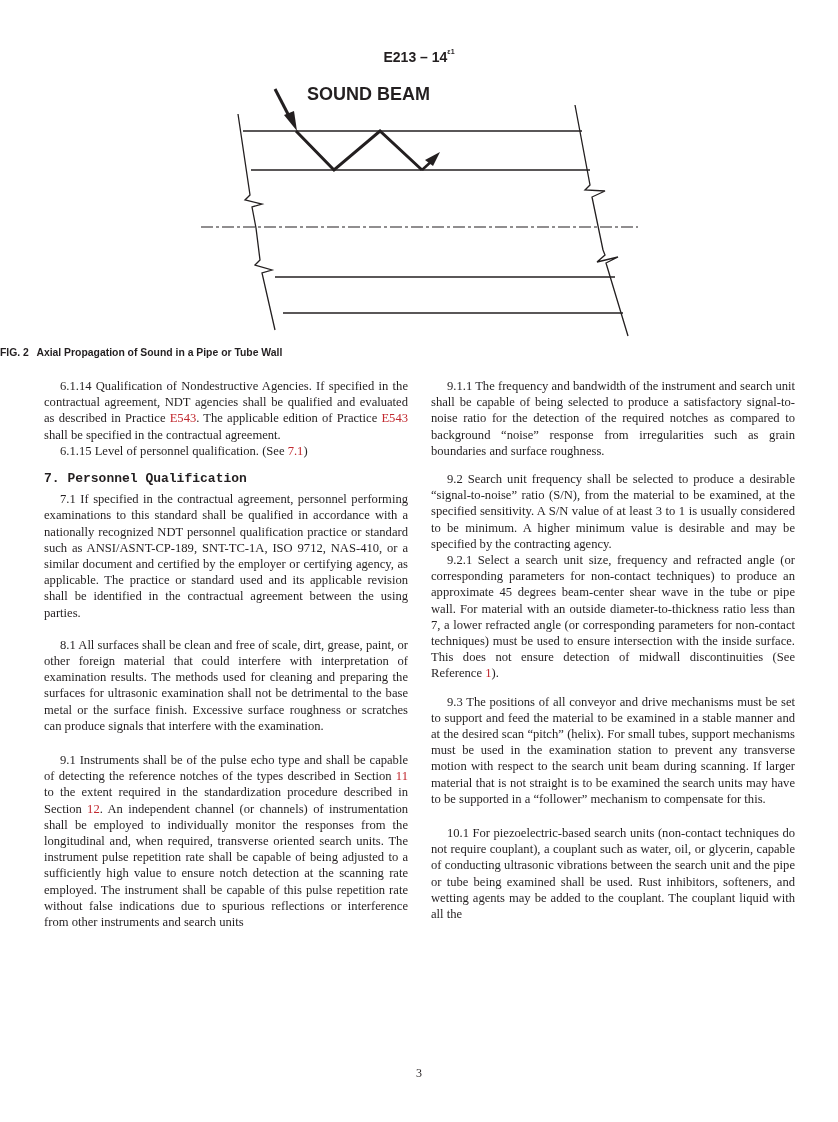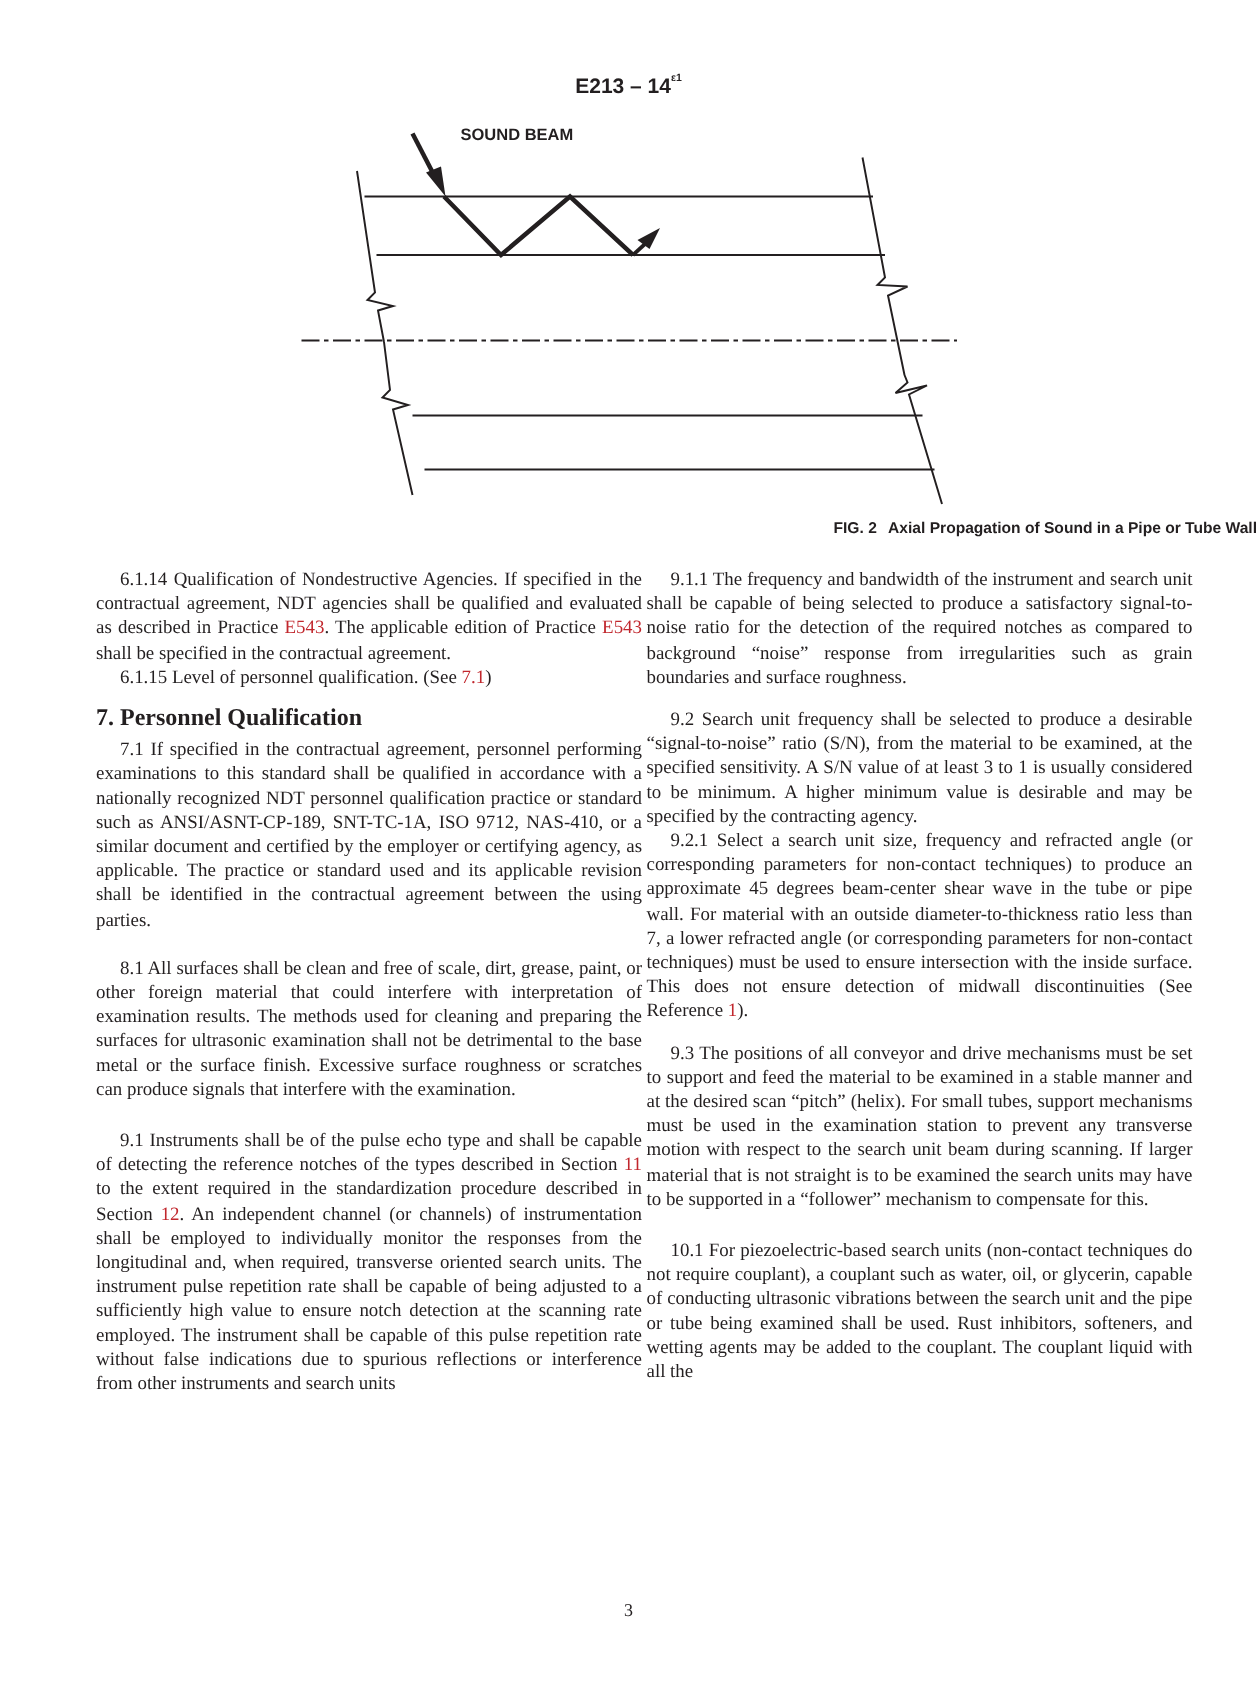--- a/index.html
+++ b/index.html
@@ -1,30 +1,30 @@
 <!DOCTYPE html>
 <html><head>
 <meta charset="utf-8">
 <style>
   html, body { margin: 0; padding: 0; background: #ffffff; }
   body { width: 838px; height: 1122px; position: relative; overflow: hidden; color: #231f20; }
   .header { position: absolute; top: 49px; left: 0; width: 838px; text-align: center;
     font-family: "Liberation Sans", sans-serif; font-weight: bold; font-size: 14px; }
   .header sup { font-size: 7px; font-weight: bold; position: relative; top: -2px; }
   .figure { position: absolute; left: 190px; top: 75px; width: 460px; height: 270px; }
-  .fig-label { position: absolute; left: 307px; top: 84px; font-family: "Liberation Sans", sans-serif; font-weight: bold; font-size: 11px; color:#231f20; }
-  .caption { position: absolute; top: 347px; left: 0; width: 838px; text-align: right;
+  .fig-label { position: absolute; left: 307px; top: 84px; font-family: "Liberation Sans", sans-serif; font-weight: bold; font-size: 18px; color:#231f20; }
+  .caption { position: absolute; top: 347px; left: 0; width: 838px; text-align: left;
     font-family: "Liberation Sans", sans-serif; font-weight: bold; font-size: 10.4px; }
   .caption .lbl { margin-right: 5px; }
   .col { position: absolute; top: 378px; width: 364px;
     font-family: "Liberation Serif", serif; font-size: 12.6px; line-height: 16.2px; text-align: justify; }
-  .col.left { left: 44px; margin-left: 20px; }
+  .col.left { left: 44px; }
   .col.right { left: 431px; }
   .col p { margin: 0; text-indent: 16px; }
-  .col h3 { margin: 0; font-size: 16px; font-weight: bold; font-family: Liberation Serif, serif; }
+  .col h3 { margin: 0; font-size: 13px; font-weight: bold; font-family: Liberation Mono, monospace; }
   .gap-m { height: 12px; }
   a.ref { color: #c1272d; text-decoration: none; }
   .pagenum { position: absolute; top: 1066px; left: 0; width: 838px; text-align: center;
     font-family: "Liberation Serif", serif; font-size: 12px; }
 </style>
 </head>
 <body>
 
 <div class="header">
   <span>E213 – 14</span><sup>ε1</sup>

